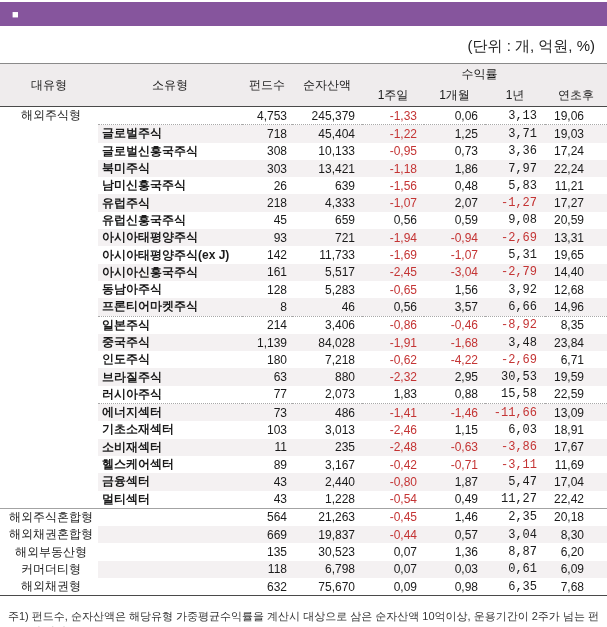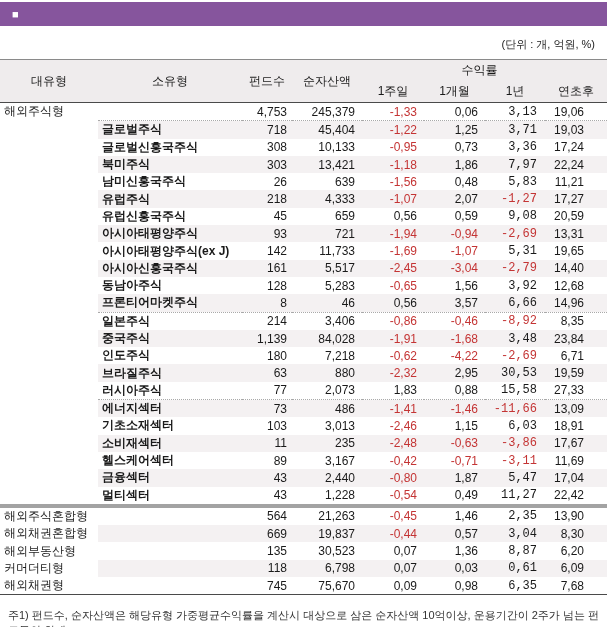--- a/index.html
+++ b/index.html
@@ -10,21 +10,21 @@
   }
   
   .title-bar {
     margin-top:2px; height:24px; background:#86559D; color:#fff;
     display:flex; align-items:center; padding-left:12px;
     font-weight:bold; font-size:13px; letter-spacing:0;
   }
   .title-bar .bullet { font-size:11px; margin-right:6px; line-height:1; }
   
   .unit-note {
-    text-align:right; padding:11px 12px 7px 0; font-size:11px; color:#222;
+    text-align:right; padding:11px 12px 7px 0; font-size:15px; color:#222;
   }
   
   table.fund-table {
     width:607px; border-collapse:collapse; table-layout:fixed;
     font-size:12px; border-top:1px solid #8a8a8a;
   }
   col.c1{width:98px;} col.c2{width:144px;} col.c3{width:50px;} col.c4{width:70px;}
   col.c5{width:62px;} col.c6{width:61px;} col.c7{width:60px;} col.c8{width:62px;}
   thead th {
     background:#EFECED; font-weight:normal; font-size:12px; color:#1a1a1a;
@@ -35,32 +35,32 @@
   th.returns-group { height:21px; border-bottom:none !important; padding:0;margin-top:41px; }
   th.returns-group .grp-inner {
     height:100%; display:flex; align-items:center; justify-content:center;
     border-bottom:1px solid #8a8a8a; margin-right:12px; margin-left:2px;
   }
   thead tr.sub-row th { border-bottom:1px solid #4a4a4a; height:21px; }
   tbody td {
     height:17.3px; padding:0; vertical-align:middle; font-size:12px;
     white-space:nowrap; overflow:hidden;
   }
-  td.c-major { text-align:left; padding-left:4px; background:#fff; }
+  td.c-major { text-align:center; padding-left:4px; background:#fff; }
   td.c-minor { text-align:left; padding-left:4px;font-weight:bold; }
   td.c-num   { text-align:right; }
   tbody td:nth-child(3) { padding-right:5px; }
   tbody td:nth-child(4) { padding-right:7px; }
   tbody td:nth-child(5) { padding-right:7px;margin-top:8px; }
   tbody td:nth-child(6) { padding-right:7px; }
   tbody td:nth-child(7) { padding-right:8px;font-family:Liberation Mono, monospace; }
   tbody td:nth-child(8) { padding-right:23px; }
   tr.shaded td:not(.c-major) { background:#F4F1F2; }
   tr.dotted td:not(.c-major) { border-bottom:1px dotted #a9a9a9; }
-  tr.block-end td { border-bottom:4px solid #a3a3a3; }
+  tr.block-end td { border-bottom:1px solid #a3a3a3; }
   tbody tr:last-child td { border-bottom:1px solid #4a4a4a; }
   .neg { color:#C43434; }
   
   .footnote {
     margin-top:13px; padding-left:8px; font-size:11px; color:#333;
     letter-spacing:0;
   }
 </style>
 </head>
 <body>
@@ -263,21 +263,21 @@
           <td class="c-num">19,59</td>
         </tr>
         <tr class="dotted">
           <td class="c-major"></td>
           <td class="c-minor">러시아주식</td>
           <td class="c-num">77</td>
           <td class="c-num">2,073</td>
           <td class="c-num">1,83</td>
           <td class="c-num">0,88</td>
           <td class="c-num">15,58</td>
-          <td class="c-num">27,33</td>
+          <td class="c-num">22,59</td>
         </tr>
         <tr class="shaded">
           <td class="c-major"></td>
           <td class="c-minor">에너지섹터</td>
           <td class="c-num">73</td>
           <td class="c-num">486</td>
           <td class="c-num neg">-1,41</td>
           <td class="c-num neg">-1,46</td>
           <td class="c-num neg">-11,66</td>
           <td class="c-num">13,09</td>
@@ -333,21 +333,21 @@
           <td class="c-num">22,42</td>
         </tr>
         <tr>
           <td class="c-major">해외주식혼합형</td>
           <td class="c-minor"></td>
           <td class="c-num">564</td>
           <td class="c-num">21,263</td>
           <td class="c-num neg">-0,45</td>
           <td class="c-num">1,46</td>
           <td class="c-num">2,35</td>
-          <td class="c-num">13,90</td>
+          <td class="c-num">20,18</td>
         </tr>
         <tr class="shaded">
           <td class="c-major">해외채권혼합형</td>
           <td class="c-minor"></td>
           <td class="c-num">669</td>
           <td class="c-num">19,837</td>
           <td class="c-num neg">-0,44</td>
           <td class="c-num">0,57</td>
           <td class="c-num">3,04</td>
           <td class="c-num">8,30</td>
@@ -368,21 +368,21 @@
           <td class="c-num">118</td>
           <td class="c-num">6,798</td>
           <td class="c-num">0,07</td>
           <td class="c-num">0,03</td>
           <td class="c-num">0,61</td>
           <td class="c-num">6,09</td>
         </tr>
         <tr>
           <td class="c-major">해외채권형</td>
           <td class="c-minor"></td>
-          <td class="c-num">745</td>
+          <td class="c-num">632</td>
           <td class="c-num">75,670</td>
           <td class="c-num">0,09</td>
           <td class="c-num">0,98</td>
           <td class="c-num">6,35</td>
           <td class="c-num">7,68</td>
         </tr>
       </tbody>
   </table>
 
   <div class="footnote">주1) 펀드수, 순자산액은 해당유형 가중평균수익률을 계산시 대상으로 삼은 순자산액 10억이상, 운용기간이 2주가 넘는 펀드들의 합계</div>

